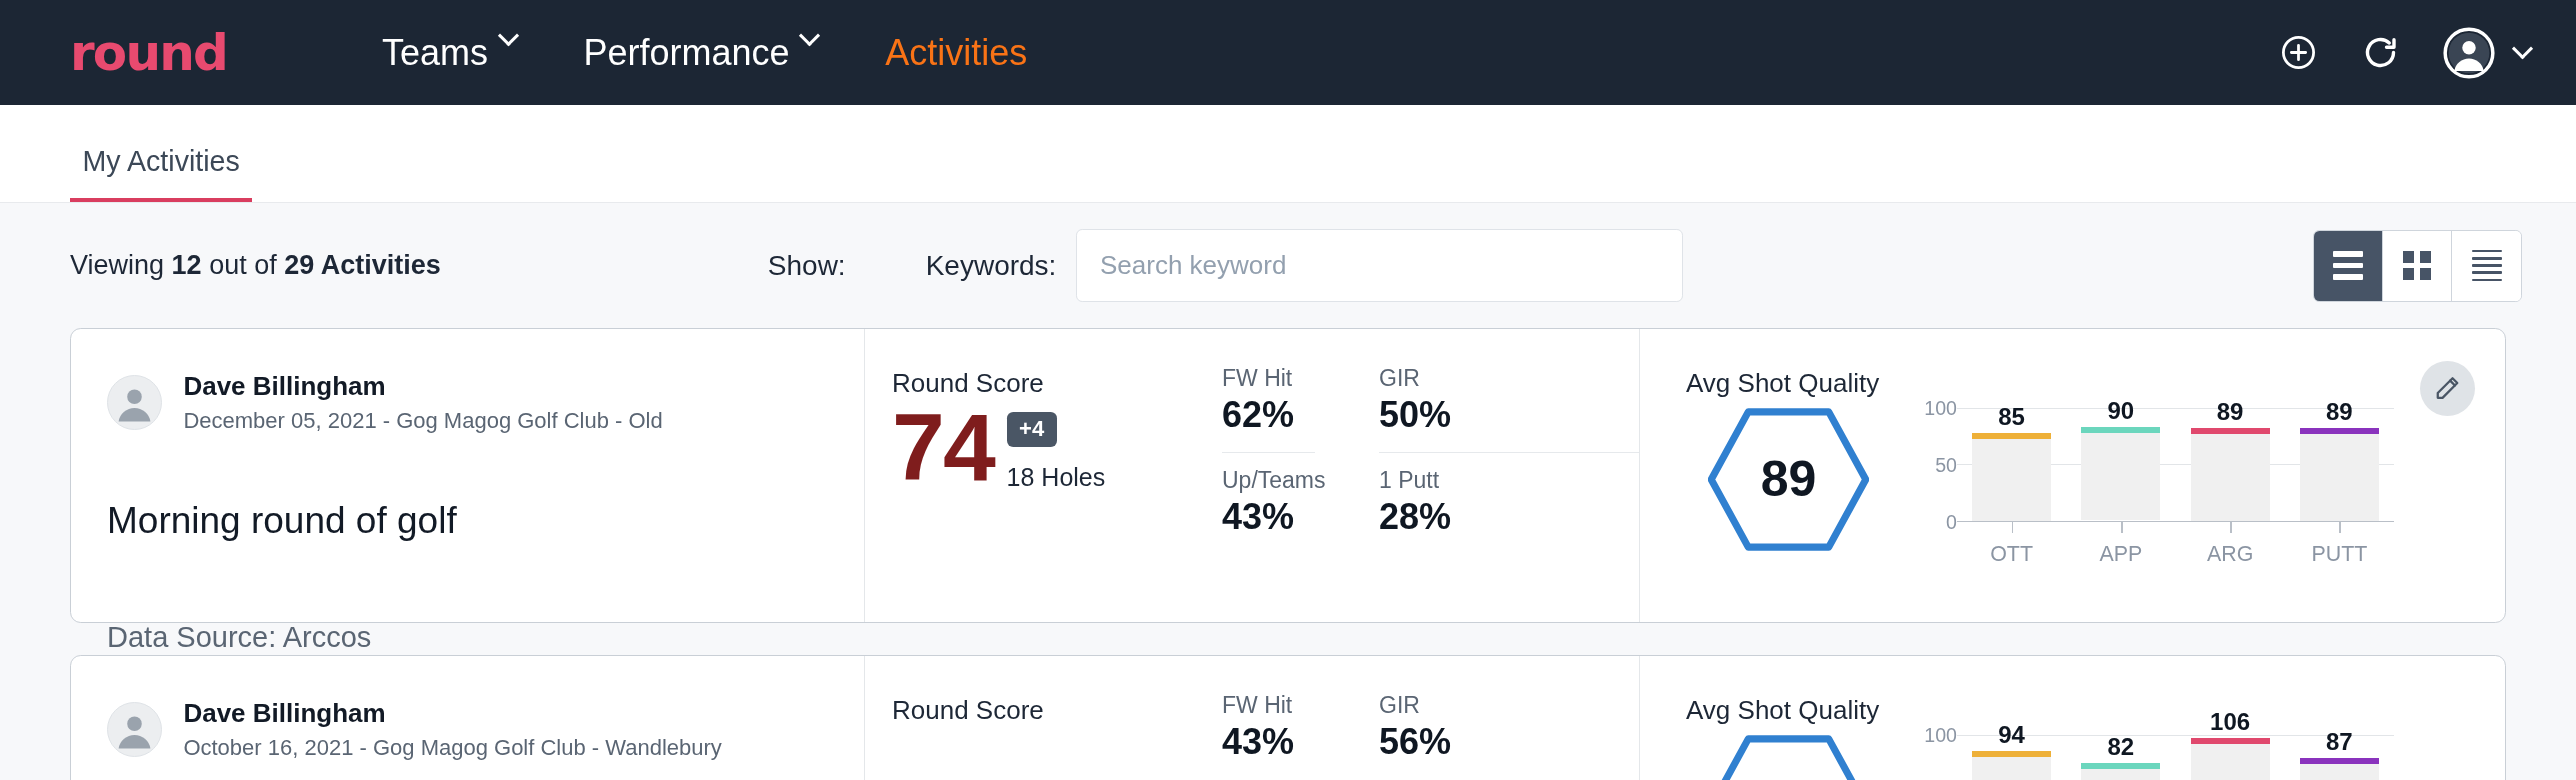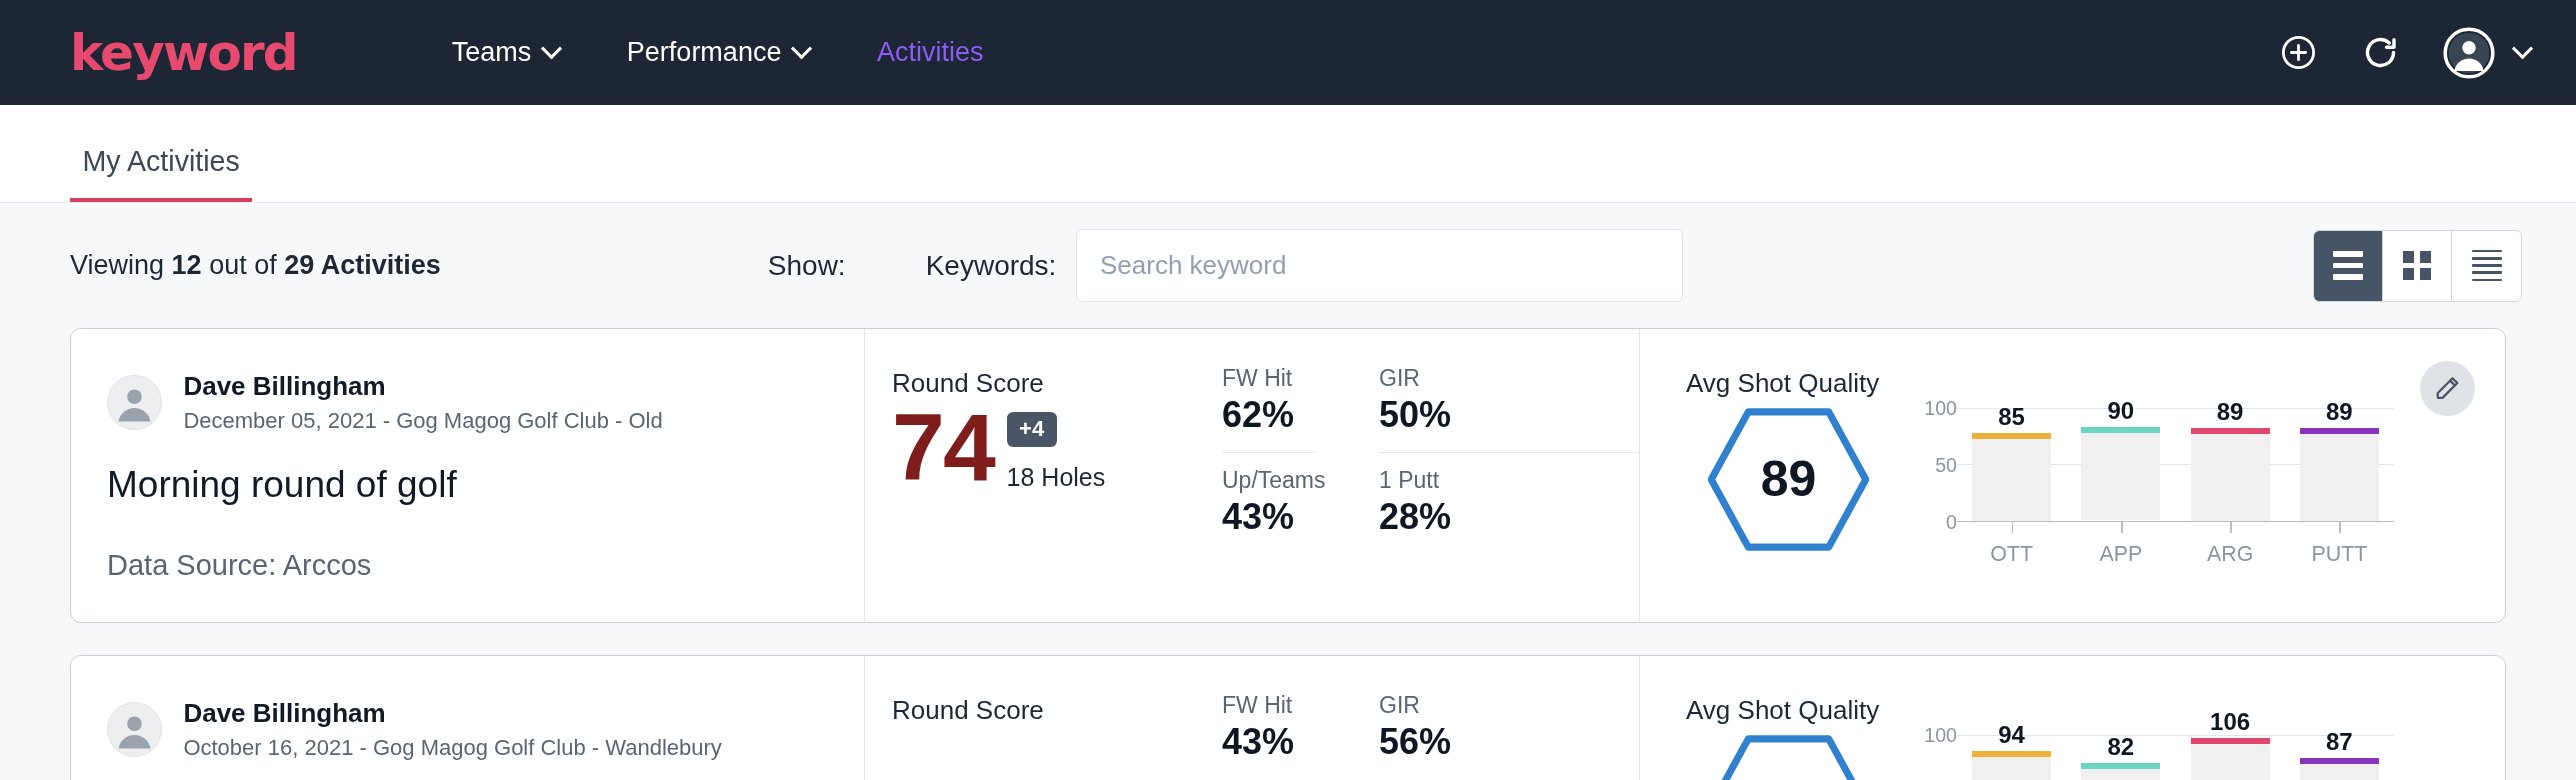--- a/index.html
+++ b/index.html
@@ -31,29 +31,29 @@
     font-family: "DejaVu Sans", sans-serif;
   }
   .nav-links {
     display: flex;
     align-items: center;
     margin-left: 121px;
     gap: 0;
   }
   .nav-link {
     display: flex;
-    align-items: center;
+    align-items: flex-start;
     gap: 12.5px;
     color: #ffffff;
-    font-size: 27px;
+    font-size: 36px;
     padding: 0 34px;
     cursor: pointer;
     white-space: nowrap;
   }
-  .nav-link.muted { color: #8b5cf6; }
+  .nav-link.muted { color: #f97316; }
   .chev {
     display: inline-block;
     width: 15px; height: 15px;
     border-right: 3.1px solid currentColor;
     border-bottom: 3.1px solid currentColor;
     transform: rotate(45deg) translate(-2.7px,-2.7px);
   }
   .nav-right {
     margin-left: auto;
     display: flex;
@@ -158,20 +158,21 @@
     display: flex;
     position: relative;
     margin-bottom: 32px;
   }
   .sec { display: flex; flex-direction: column; }
 
   .sec-info {
     width: 794px;
     padding: 41px 39px 0 36px;
     border-right: 0.9px solid #e4e7ea;
+    gap: 36px;
   }
   .who { display: flex; align-items: center; gap: 21.4px; }
   .who-av {
     width: 55px; height: 55px; border-radius: 50%;
     background: #eceef0; border: 0.9px solid #dfe3e7;
     display:flex; align-items:center; justify-content:center;
     overflow: hidden; flex: none;
   }
   .who-name { font-size: 26px; font-weight: 700; color: #121a26; line-height: 1.25; }
   .who-sub { font-size: 22px; color: #5a6573; line-height: 1.35; margin-top: 3.6px; }
@@ -263,21 +264,21 @@
     width: 55px; height: 55px; border-radius: 50%;
     background: #dfe3e7;
     display: flex; align-items: center; justify-content: center;
     cursor: pointer;
   }
 </style>
 </head>
 <body>
 
 <div class="topnav">
-  <div class="logo">keyword</div>
+  <div class="logo">round</div>
 
   <div class="nav-links">
     <div class="nav-link">
       <span>Teams</span>
       <span class="chev"></span>
     </div>
     <div class="nav-link">
       <span>Performance</span>
       <span class="chev"></span>
     </div>

